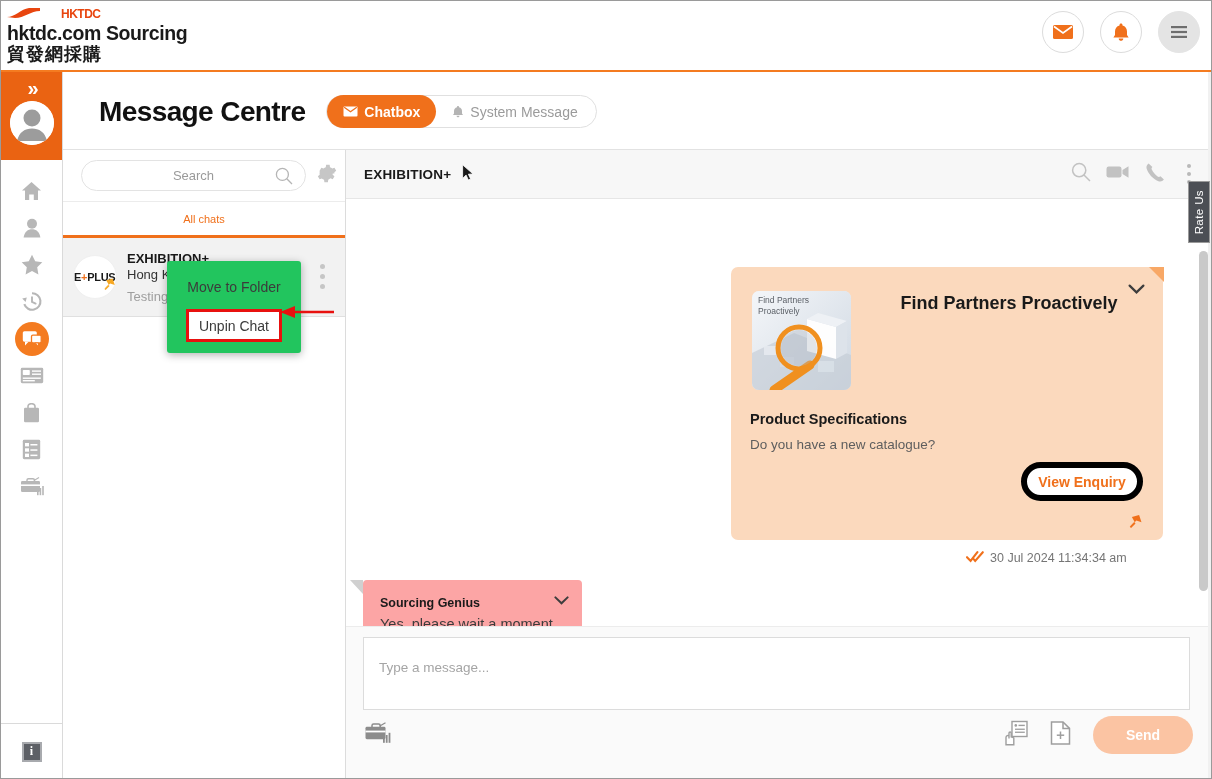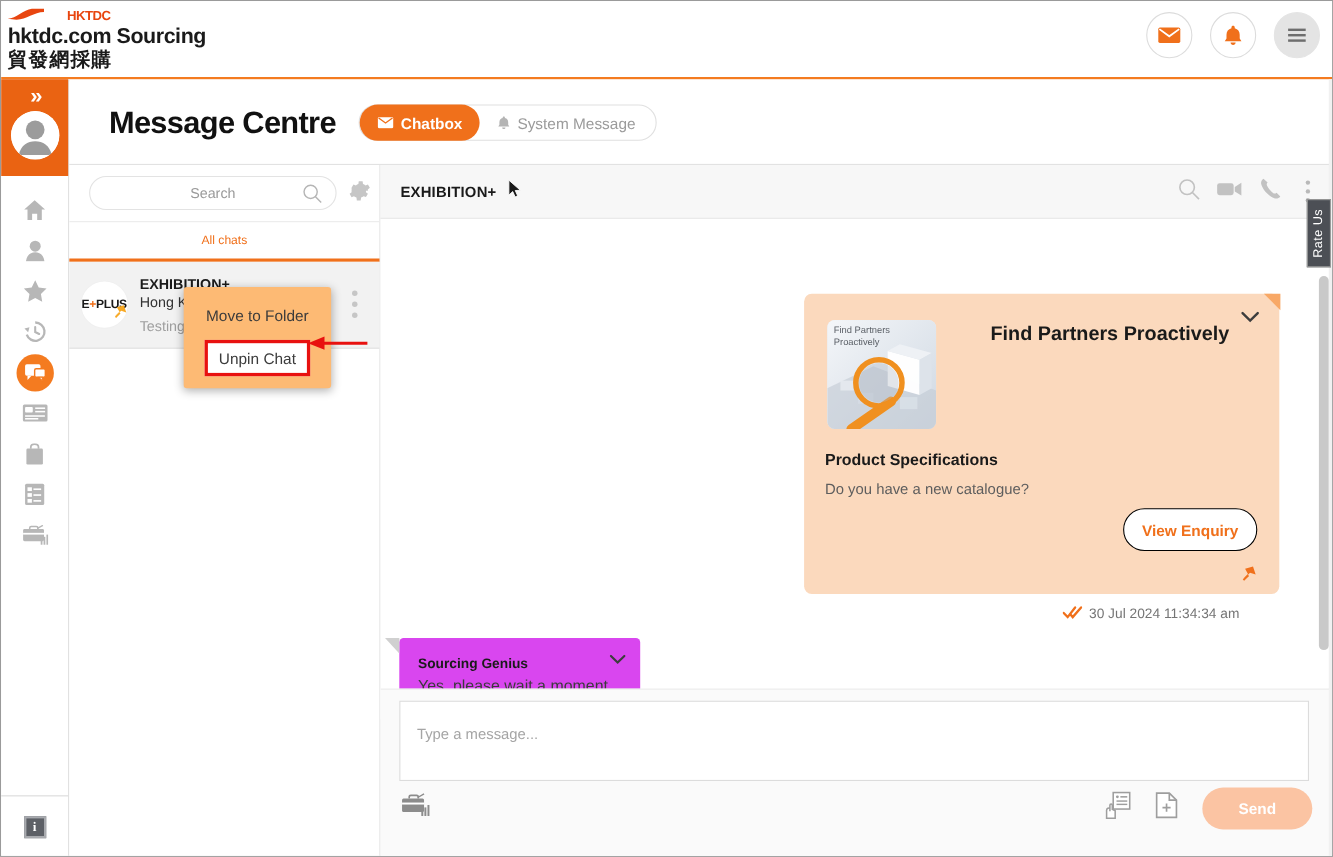--- a/index.html
+++ b/index.html
@@ -158,21 +158,21 @@
   .kebab-col {
     position: absolute; right: 20px; top: 26px;
     display: flex; flex-direction: column; gap: 5px;
   }
   .kebab-col i { display:block; width: 5px; height: 5px; border-radius: 50%; background: #c6c6c6; }
 
   
   .ctx-menu {
     position: absolute; left: 166px; top: 260px;
     width: 134px; height: 92px;
-    background: #fdba74; border-radius: 3px;
+    background: #22c55e; border-radius: 3px;
     box-shadow: 0 2px 9px rgba(0,0,0,0.3);
     z-index: 40;
     display: flex; flex-direction: column; align-items: center;
     padding-top: 10px;
   }
   .ctx-item {
     font-size: 14px; color: #3b3b3b;
     height: 32px; display: flex; align-items: center; justify-content: center;
     width: 100%;
   }
@@ -231,36 +231,36 @@
     position: absolute; left: 19px; top: 144px;
     font-size: 14.5px; font-weight: bold; color: #1a1a1a;
   }
   .card-text {
     position: absolute; left: 19px; top: 170px;
     font-size: 13.5px; color: #5e5e5e;
   }
   .view-btn {
     position: absolute; right: 20px; top: 195px;
     width: 122px; height: 39px; border-radius: 20px;
-    background: #fff; border: 1px solid #000000;
+    background: #fff; border: 6px solid #000000;
     display: flex; align-items: center; justify-content: center;
     color: #f0701b; font-size: 14px; font-weight: bold;
   }
   .card-pin { position: absolute; right: 18px; top: 245px; }
   .card-ts {
     position: absolute; left: 620px; top: 351px;
     display: flex; align-items: center; gap: 6px;
     font-size: 12.5px; color: #757575;
   }
 
   
   .sg-bubble {
     position: absolute; left: 17px; top: 381px;
     width: 219px; height: 74px;
-    background: #d946ef; border-radius: 4px;
+    background: #fca5a5; border-radius: 4px;
   }
   .sg-tail {
     position: absolute; left: -13px; top: 0;
     width: 0; height: 0;
     border-top: 14px solid #d0d0d0;
     border-left: 13px solid transparent;
   }
   .sg-chevron { position: absolute; right: 13px; top: 12px; }
   .sg-name { position: absolute; left: 17px; top: 16px; font-size: 12.5px; font-weight: bold; color: #1a1a1a;}
   .sg-text { position: absolute; left: 17px; top: 36px; font-size: 14.5px; color: #3b3b3b;}

